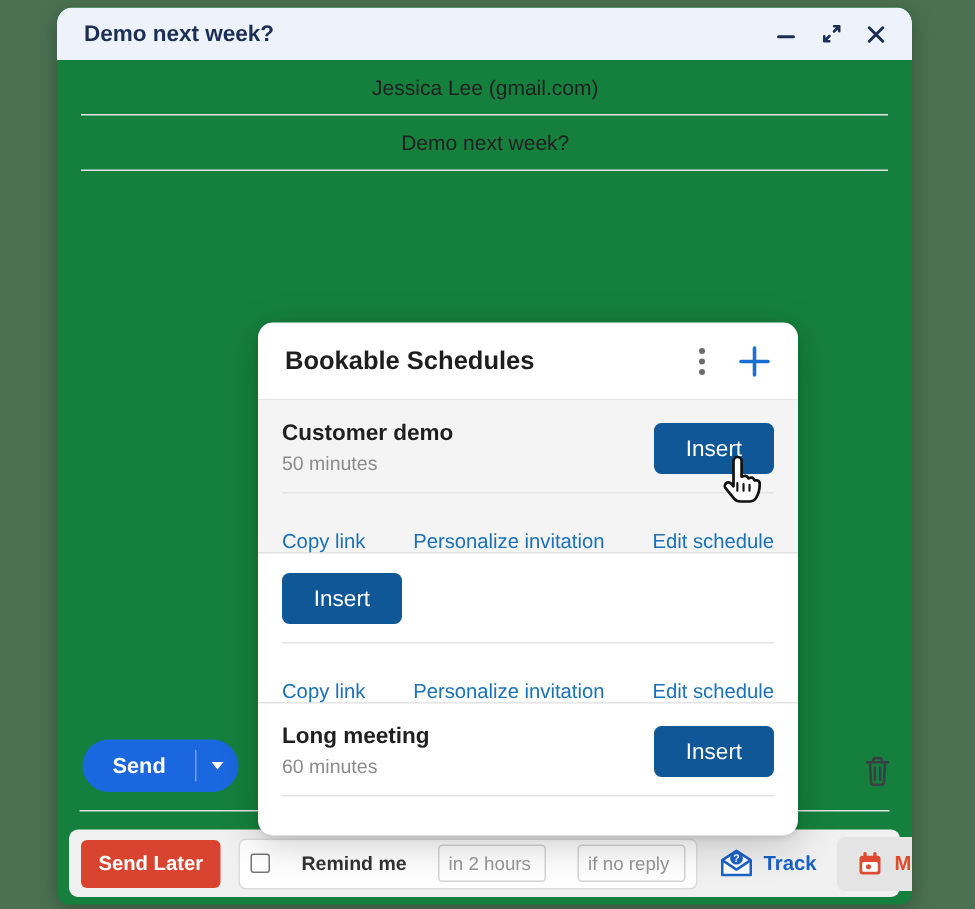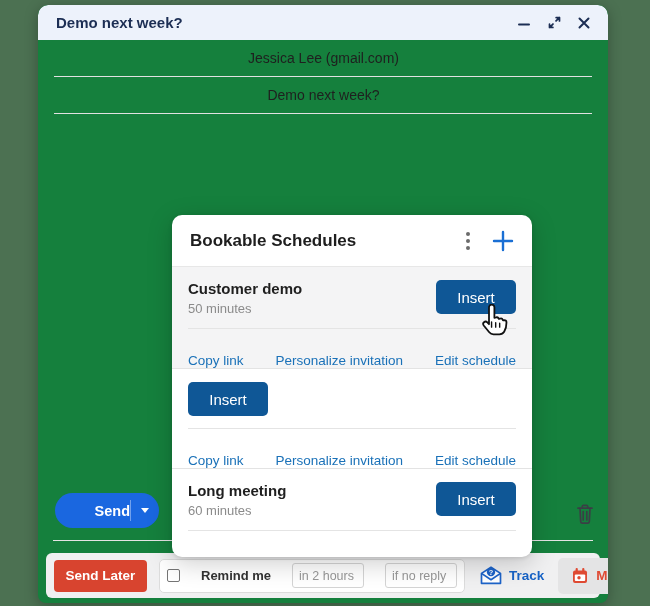--- a/index.html
+++ b/index.html
@@ -33,21 +33,21 @@
   .compose-body { margin: 0 16px; padding: 15px 1px 0 1px; font-size: 14.3px; color: #202124; line-height: 1.5; }
   .compose-body p { margin-top: 16px; max-width: 540px; }
 
   
   .pre-footer-divider { position: absolute; left: 15px; right: 15px; top: 535px; border-top: 1px solid #e4e4e4; }
   .send-btn {
     position: absolute; left: 17px; top: 488px; width: 104px; height: 35px;
     background: #1a67e0; border-radius: 17.5px; display: flex; align-items: center;
     color: #fff; cursor: pointer; z-index: 2;
   }
-  .send-btn .send-label { flex: 1; text-align: right; font-size: 14.5px; font-weight: 700; padding-left: 1px; }
+  .send-btn .send-label { flex: 1; text-align: left; font-size: 14.5px; font-weight: 700; padding-left: 20px; }
   .send-btn .send-sep { width: 1px; height: 21px; background: rgba(255,255,255,.38); }
   .send-btn .send-caret-box { width: 28px; display: flex; align-items: center; justify-content: center; }
   .caret-down { width: 0; height: 0; border-left: 4.5px solid transparent; border-right: 4.5px solid transparent; border-top: 5.5px solid #fff; }
 
   .trash-btn { position: absolute; left: 531px; top: 493px; width: 32px; height: 32px; display: flex; align-items: center; justify-content: center; cursor: pointer; }
 
   
   .footer-bar {
     position: absolute; left: 8px; top: 548px; width: 554px; height: 45px;
     background: #f0f0f1; border-radius: 6px; display: flex; align-items: center;
@@ -85,21 +85,21 @@
   }
   .popup-header { height: 52px; display: flex; align-items: center; padding: 0 18px; border-bottom: 1px solid #e7e7e7; }
   .popup-title { flex: 1; font-size: 17px; font-weight: 700; color: #1e1e1e; }
   .popup-header-actions { display: flex; align-items: center; gap: 20px; }
   .kebab { display: flex; flex-direction: column; gap: 3px; padding: 2px; cursor: pointer; }
   .kebab i { width: 4px; height: 4px; border-radius: 50%; background: #6b6b6b; }
   .plus-btn { cursor: pointer; display: flex; align-items: center; }
 
   .sched-card { border-bottom: 1px solid #e3e3e3; }
   .sched-card.highlight { background: #f4f4f5; }
-  .sched-main { display: flex; align-items: flex-start; justify-content: space-between; padding: 13px 16px 12px 16px; gap: 38px; }
+  .sched-main { display: flex; align-items: flex-end; justify-content: space-between; padding: 13px 16px 12px 16px; gap: 38px; }
   .sched-name { font-size: 15px; font-weight: 700; color: #1f1f1f; margin-bottom: 4px; }
   .sched-duration { font-size: 13px; color: #8b8b8b; }
   .insert-btn {
     width: 80px; height: 34px; background: #0f5796; color: #fff; border: none; border-radius: 5px;
     font-size: 15px; font-family: inherit; cursor: pointer;
   }
   .sched-inner-divider { margin: 0 16px; border-top: 1px solid #e4e4e4; }
   .sched-links { display: flex; align-items: flex-end; justify-content: space-between; padding: 0 16px; height: 39px; }
   .sched-link { font-size: 13.5px; color: #1a71b8; text-decoration: none; cursor: pointer; }
   .card-tail { height: 9px; }

